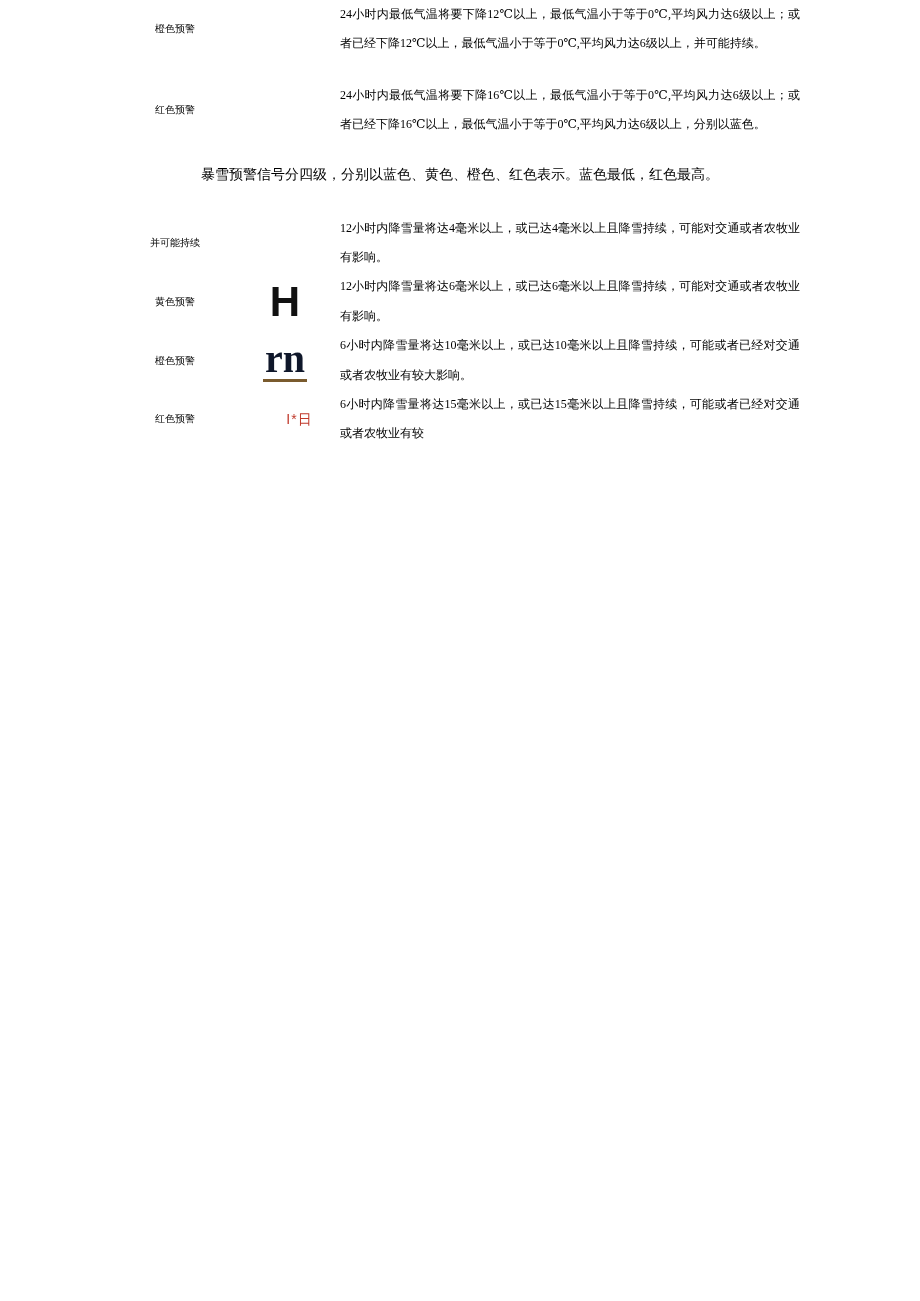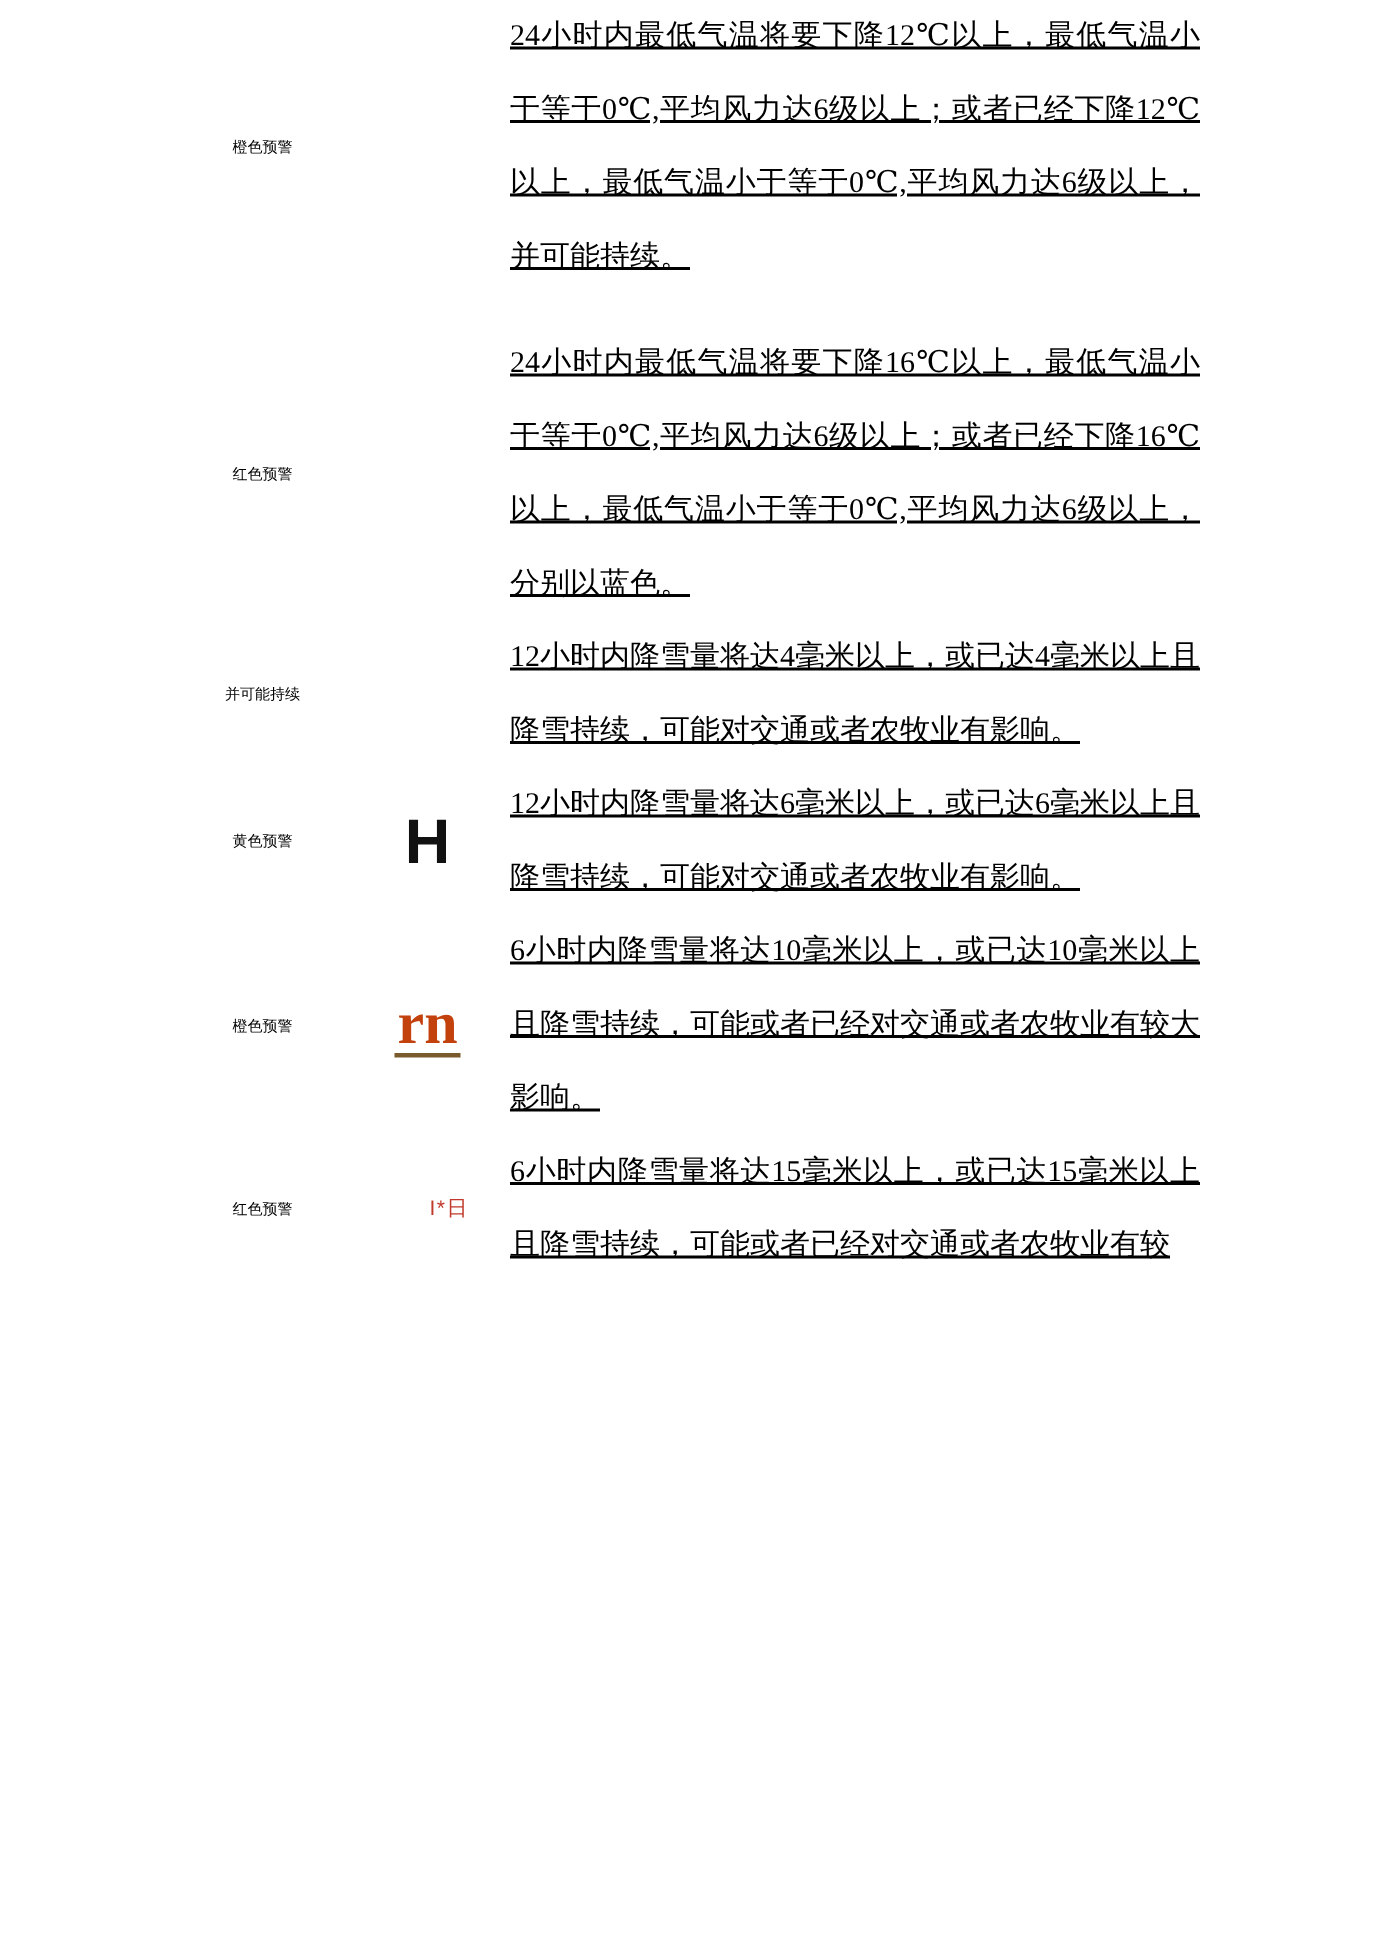--- a/index.html
+++ b/index.html
@@ -37,25 +37,24 @@
     text-align: center;
     font-size: 10px;
     color: #000;
   }
   .col-icon {
     width: 110px;
     text-align: center;
   }
   .col-desc {
     width: 460px;
-    font-size: 20px;
+    font-size: 12px;
     line-height: 2.45;
     padding: 10px 0 10px 0;
     text-align: justify;
-    text-decoration: underline;
   }
   .row-sep td {
     border-bottom: 1.6px solid #3a3a3a;
   }
   .gap-row td {
     height: 22px;
   }
   .center-note {
     text-align: center;
     font-size: 14px;
@@ -86,21 +85,21 @@
     font-family: "Liberation Sans", sans-serif;
     font-size: 42px;
     font-weight: bold;
     color: #111;
     line-height: 1;
   }
   .icon-rn {
     font-family: "Liberation Serif", serif;
     font-size: 40px;
     font-weight: bold;
-    color: #c2410c;
+    color: #0f172a;
     line-height: 1;
     border-bottom: 3px solid #7a5b2e;
     display: inline-block;
     padding: 0 2px;
   }
   .icon-small-red {
     font-family: "Liberation Sans", sans-serif;
     font-size: 14px;
     color: #c0392b;
     letter-spacing: 1px;
@@ -139,20 +138,21 @@
               <span class="l1">Qs</span>
               <span class="l2">t1.CODIUVf</span>
             </span>
           </span>
         </td>
         <td class="col-desc">24小时内最低气温将要下降16℃以上，最低气温小于等于0℃,平均风力达6级以上；或者已经下降16℃以上，最低气温小于等于0℃,平均风力达6级以上，分别以蓝色。</td>
       </tr>
     </tbody>
   </table>
 
+  <div class="center-note">暴雪预警信号分四级，分别以蓝色、黄色、橙色、红色表示。蓝色最低，红色最高。</div>
 
   <table class="doc-table">
     <tbody>
       <tr class="row-sep">
         <td class="col-label">并可能持续</td>
         <td class="col-icon">
           <span class="empty-icon"></span>
         </td>
         <td class="col-desc">12小时内降雪量将达4毫米以上，或已达4毫米以上且降雪持续，可能对交通或者农牧业有影响。</td>
       </tr>

